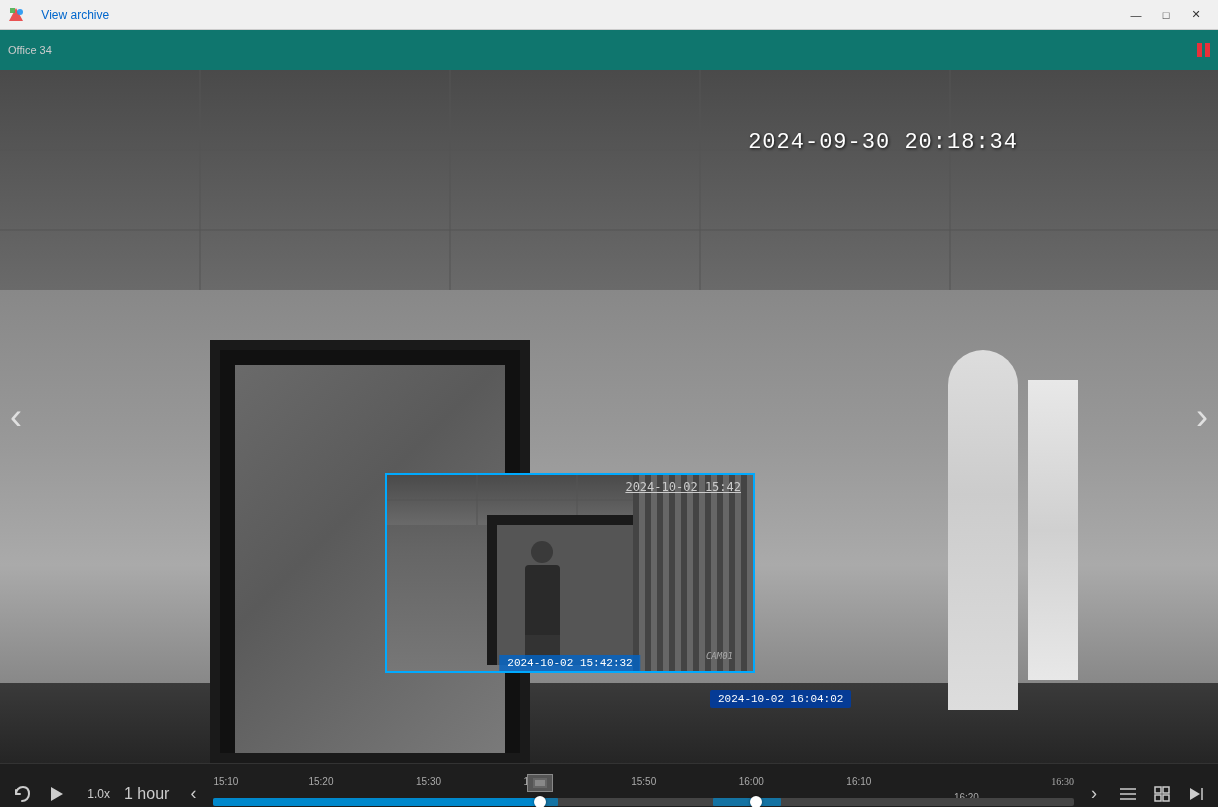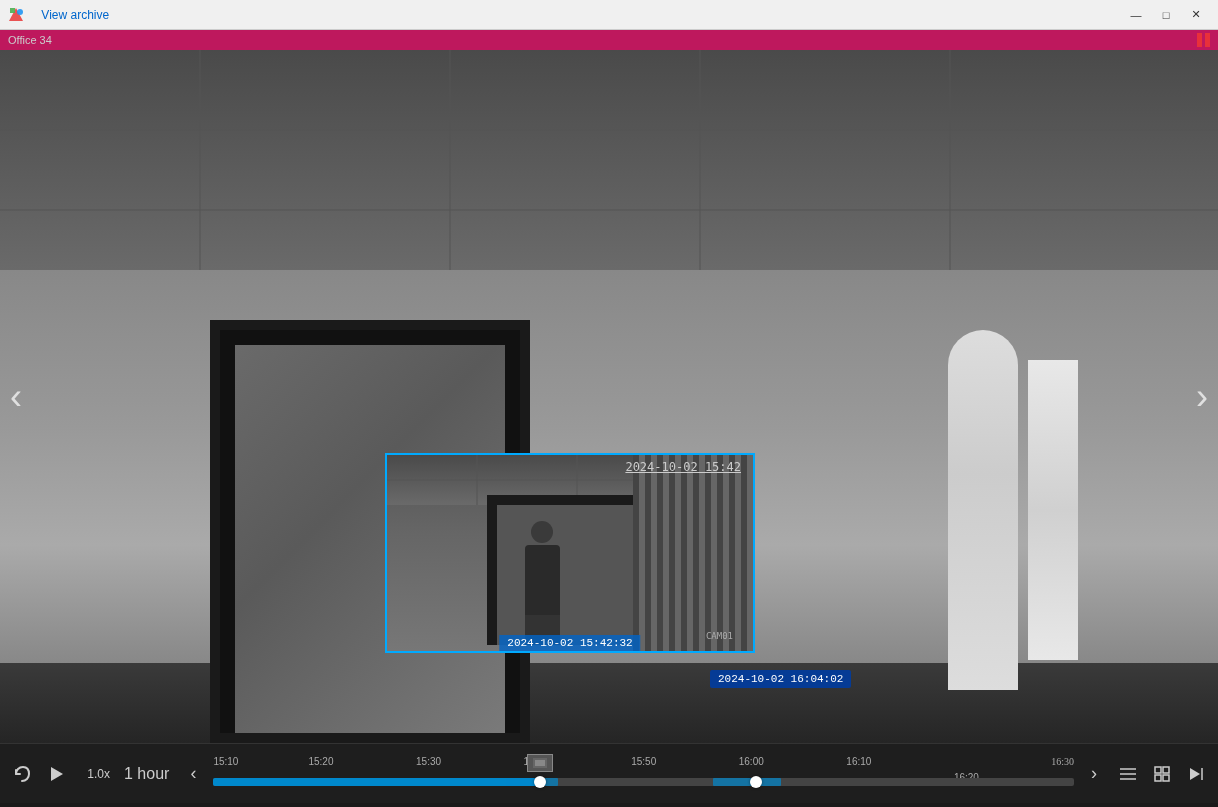--- a/index.html
+++ b/index.html
@@ -61,22 +61,22 @@
       font-size: 11px;
       cursor: pointer;
       background: transparent;
       border: none;
       color: #333;
     }
 
     
     #camera-bar {
       width: 100%;
-      height: 20px;
-      background: #be185d;
+      height: 40px;
+      background: #0f766e;
       display: flex;
       align-items: center;
       padding: 0 8px;
     }
     #camera-label {
       font-size: 11px;
       color: #ccc;
     }
     #pause-btn {
       margin-left: auto;
@@ -389,20 +389,21 @@
     }
 
     
     .prev-small-img {
       position: absolute;
       bottom: 10px;
       right: 20px;
       font-size: 9px;
       color: #aaa;
       font-family: monospace;
+      font-style: italic;
     }
   </style>
 </head>
 <body>
 
 <div id="titlebar">
   <div id="titlebar-logo">
     <svg viewBox="0 0 16 16">
       <polygon points="8,1 15,14 1,14" fill="#e84040" opacity="0.9"></polygon>
       <rect x="2" y="1" width="5" height="5" fill="#4caf50" opacity="0.9"></rect>
@@ -452,20 +453,21 @@
       </div>
     </div>
 
     <div style="position:absolute;top:280px;right:200px;width:70px;height:360px;background:linear-gradient(180deg,#ddd 0%,#ccc 40%,#ddd 100%);border-radius:35px 35px 0 0;">
     </div>
 
     <div style="position:absolute;top:310px;right:140px;width:50px;height:300px;background:linear-gradient(180deg,#e8e8e8 0%,#d0d0d0 50%,#e8e8e8 100%);border-radius:0;">
     </div>
   </div>
 
+  <div id="timestamp">2024-09-30 20:18:34</div>
 
   <div id="nav-left">‹</div>
 
   <div id="nav-right">›</div>
 
   <div id="preview-popup">
     <div id="preview-inner">
 
       <div style="position:absolute;top:0;left:0;right:0;bottom:0;background:linear-gradient(180deg,#555 0%,#666 40%,#777 100%);">
       </div>

